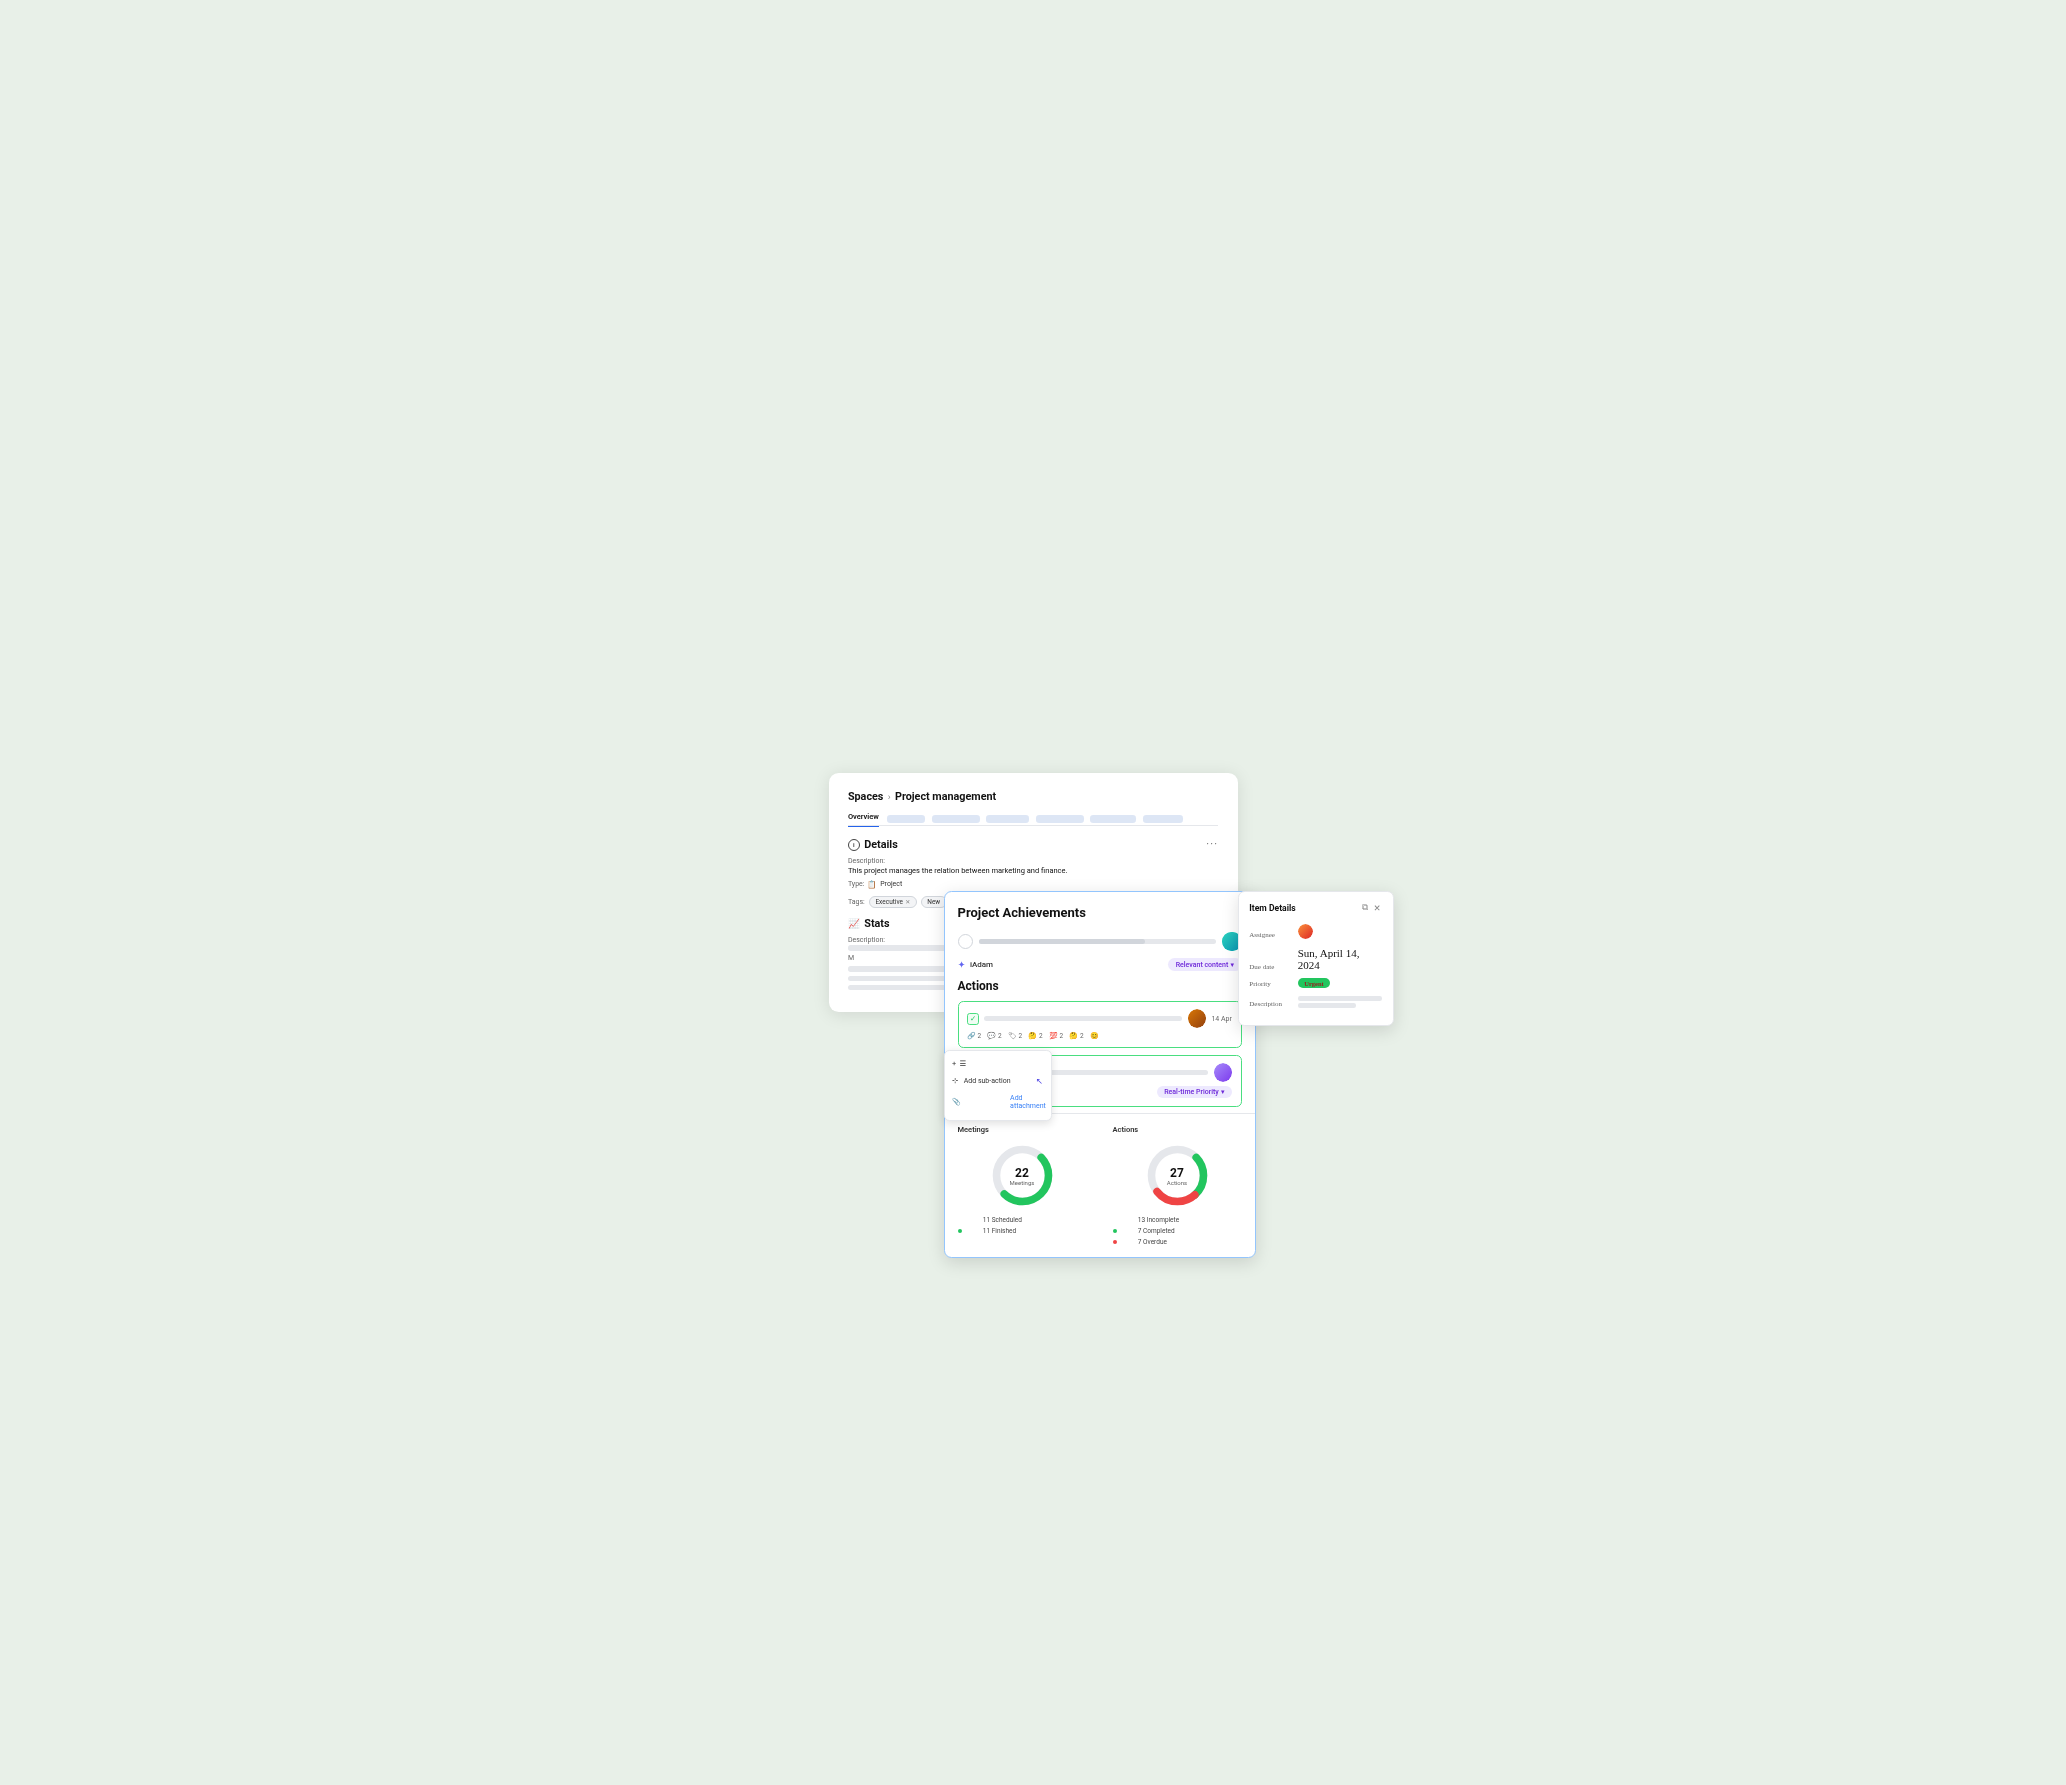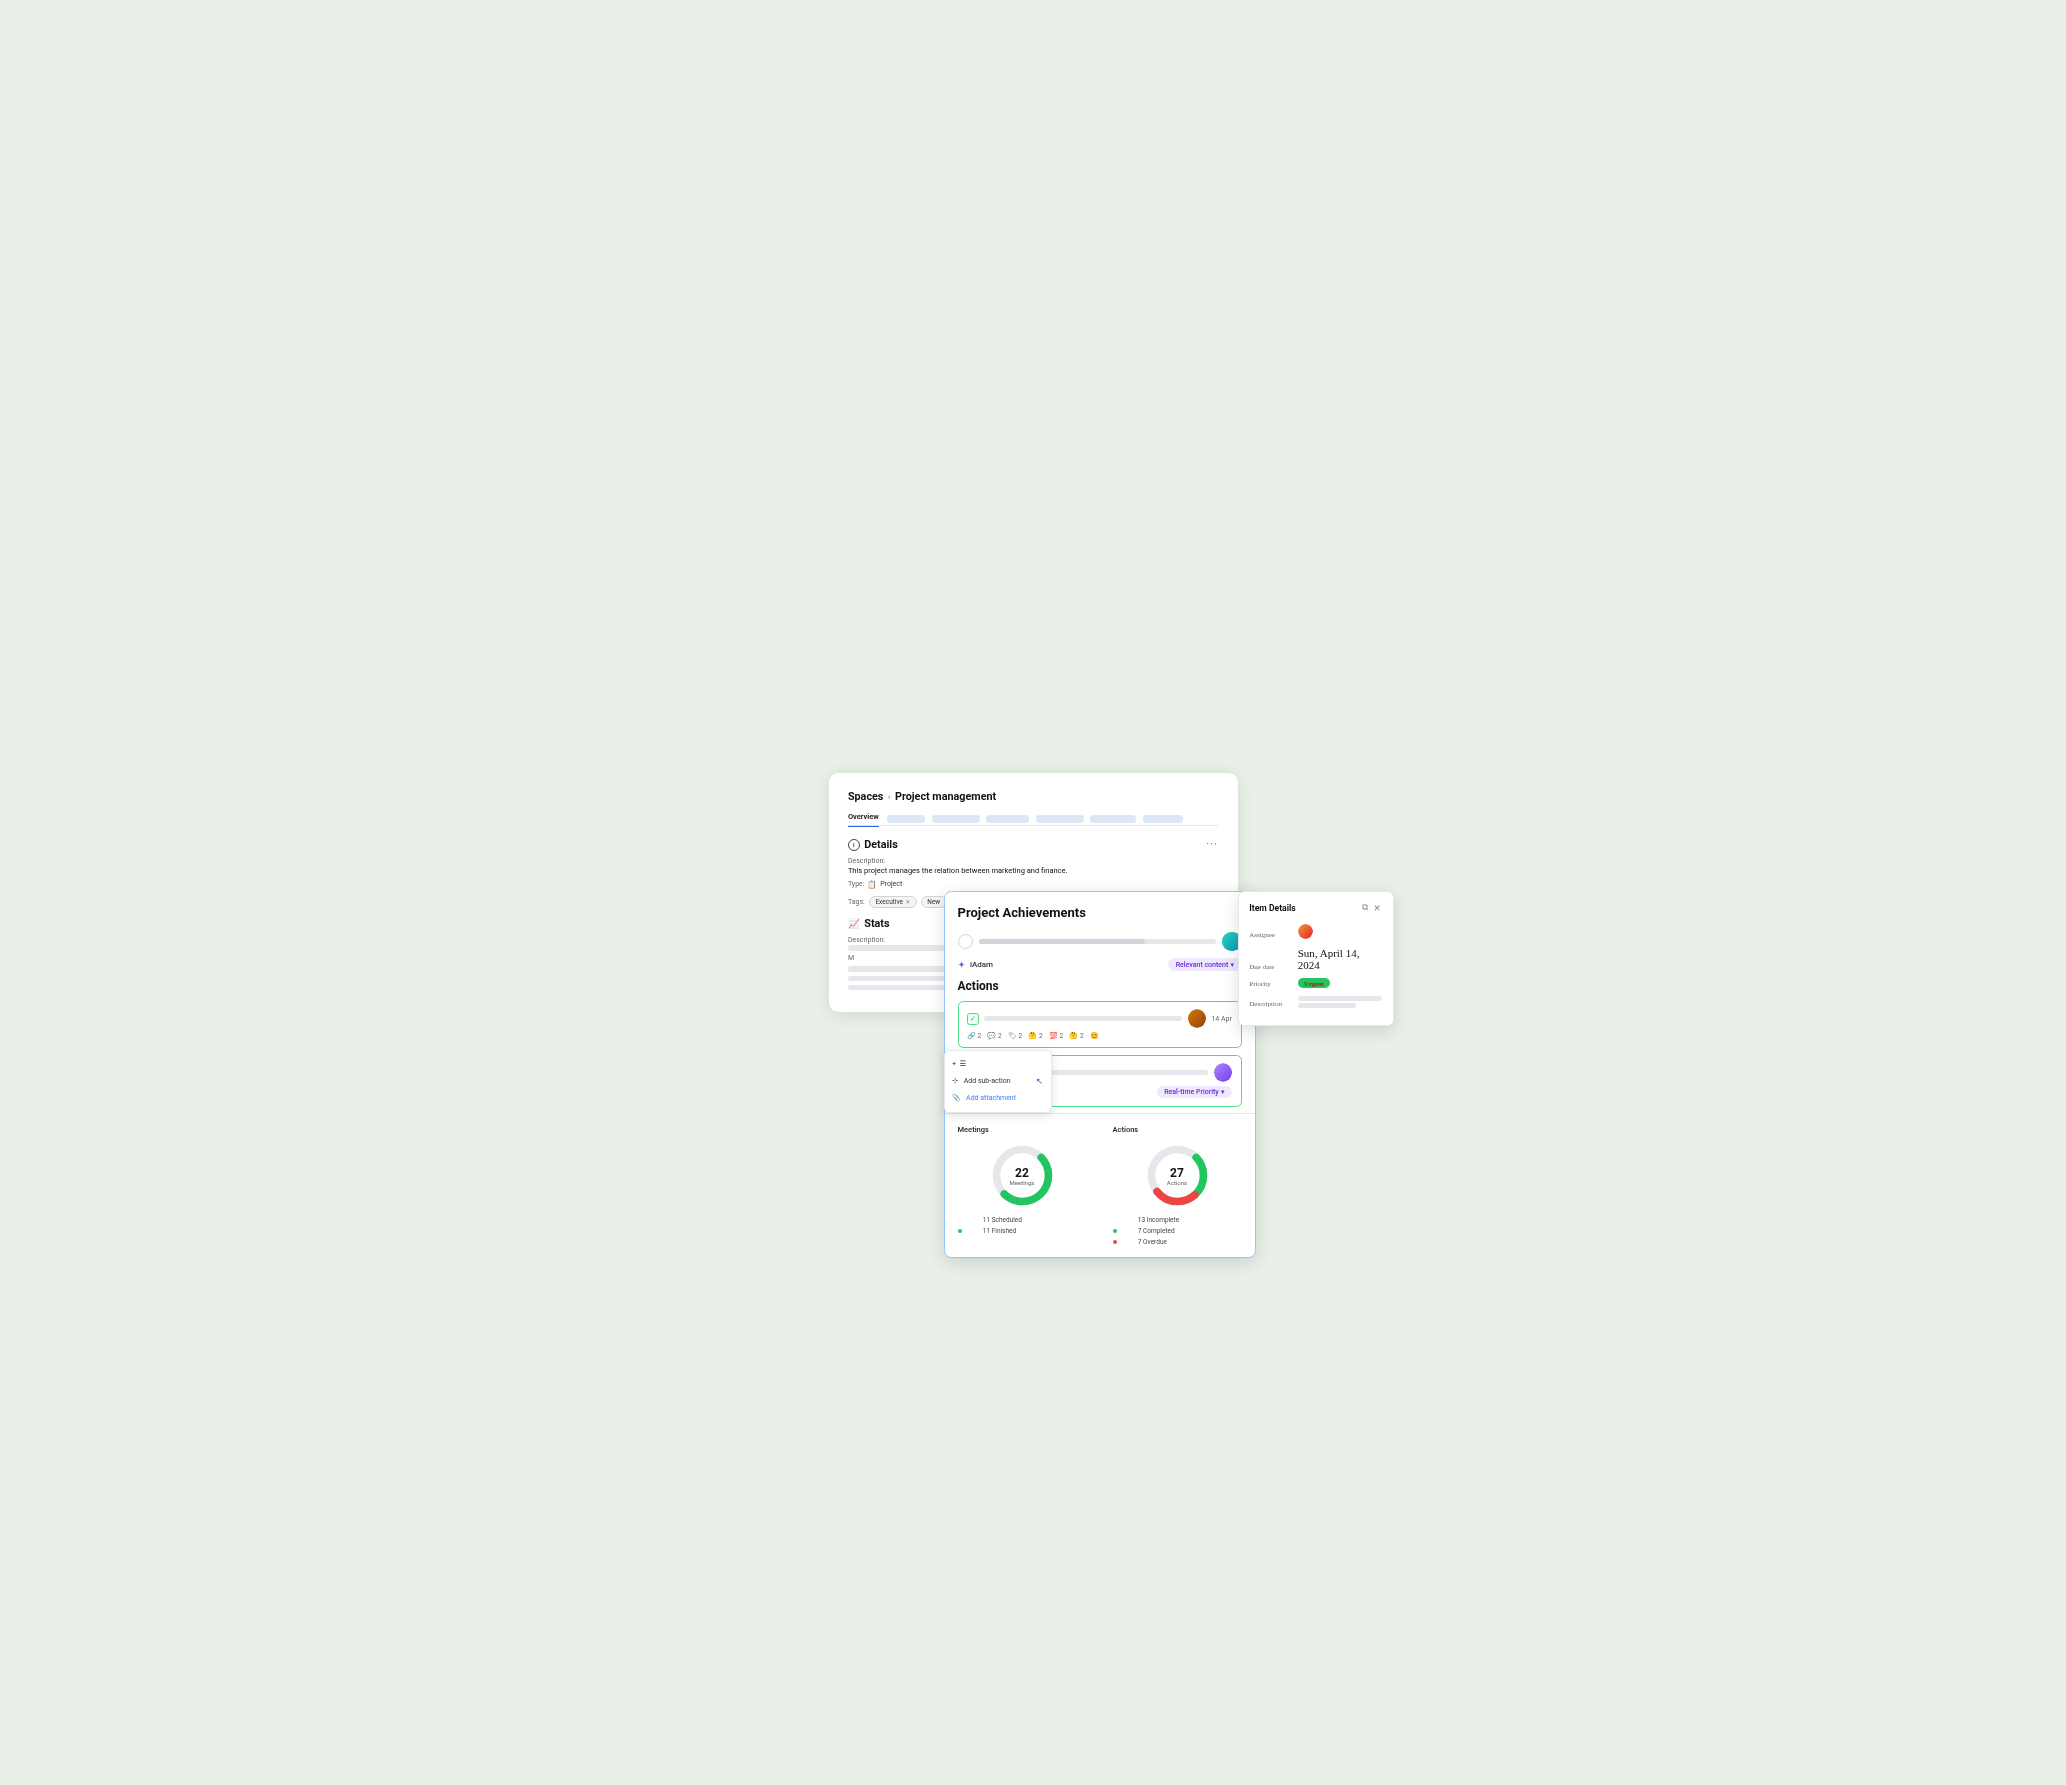--- a/index.html
+++ b/index.html
@@ -197,21 +197,21 @@
     .context-menu-item {
       display: flex;
       align-items: center;
       gap: 5.4px;
       padding: 4.3px 7.5px;
       font-size: 7px;
       color: #333;
       cursor: pointer;
     }
     .ctx-icon { font-size: 7.5px; }
-    .ctx-add-attachment { color: #3b82f6; }
+    .ctx-add-attachment { color: #3b82f6; margin-left: 44px; }
     .ctx-icon-attach { color: #f59e0b; font-size: 7px; }
     .ctx-divider {
       display: flex;
       gap: 3.2px;
       align-items: center;
       padding: 3.2px 7.5px;
     }
     .ctx-plus { font-size: 7.5px; color: #333; cursor: pointer; }
     .ctx-lines { font-size: 7.5px; color: #333; cursor: pointer; }
 

